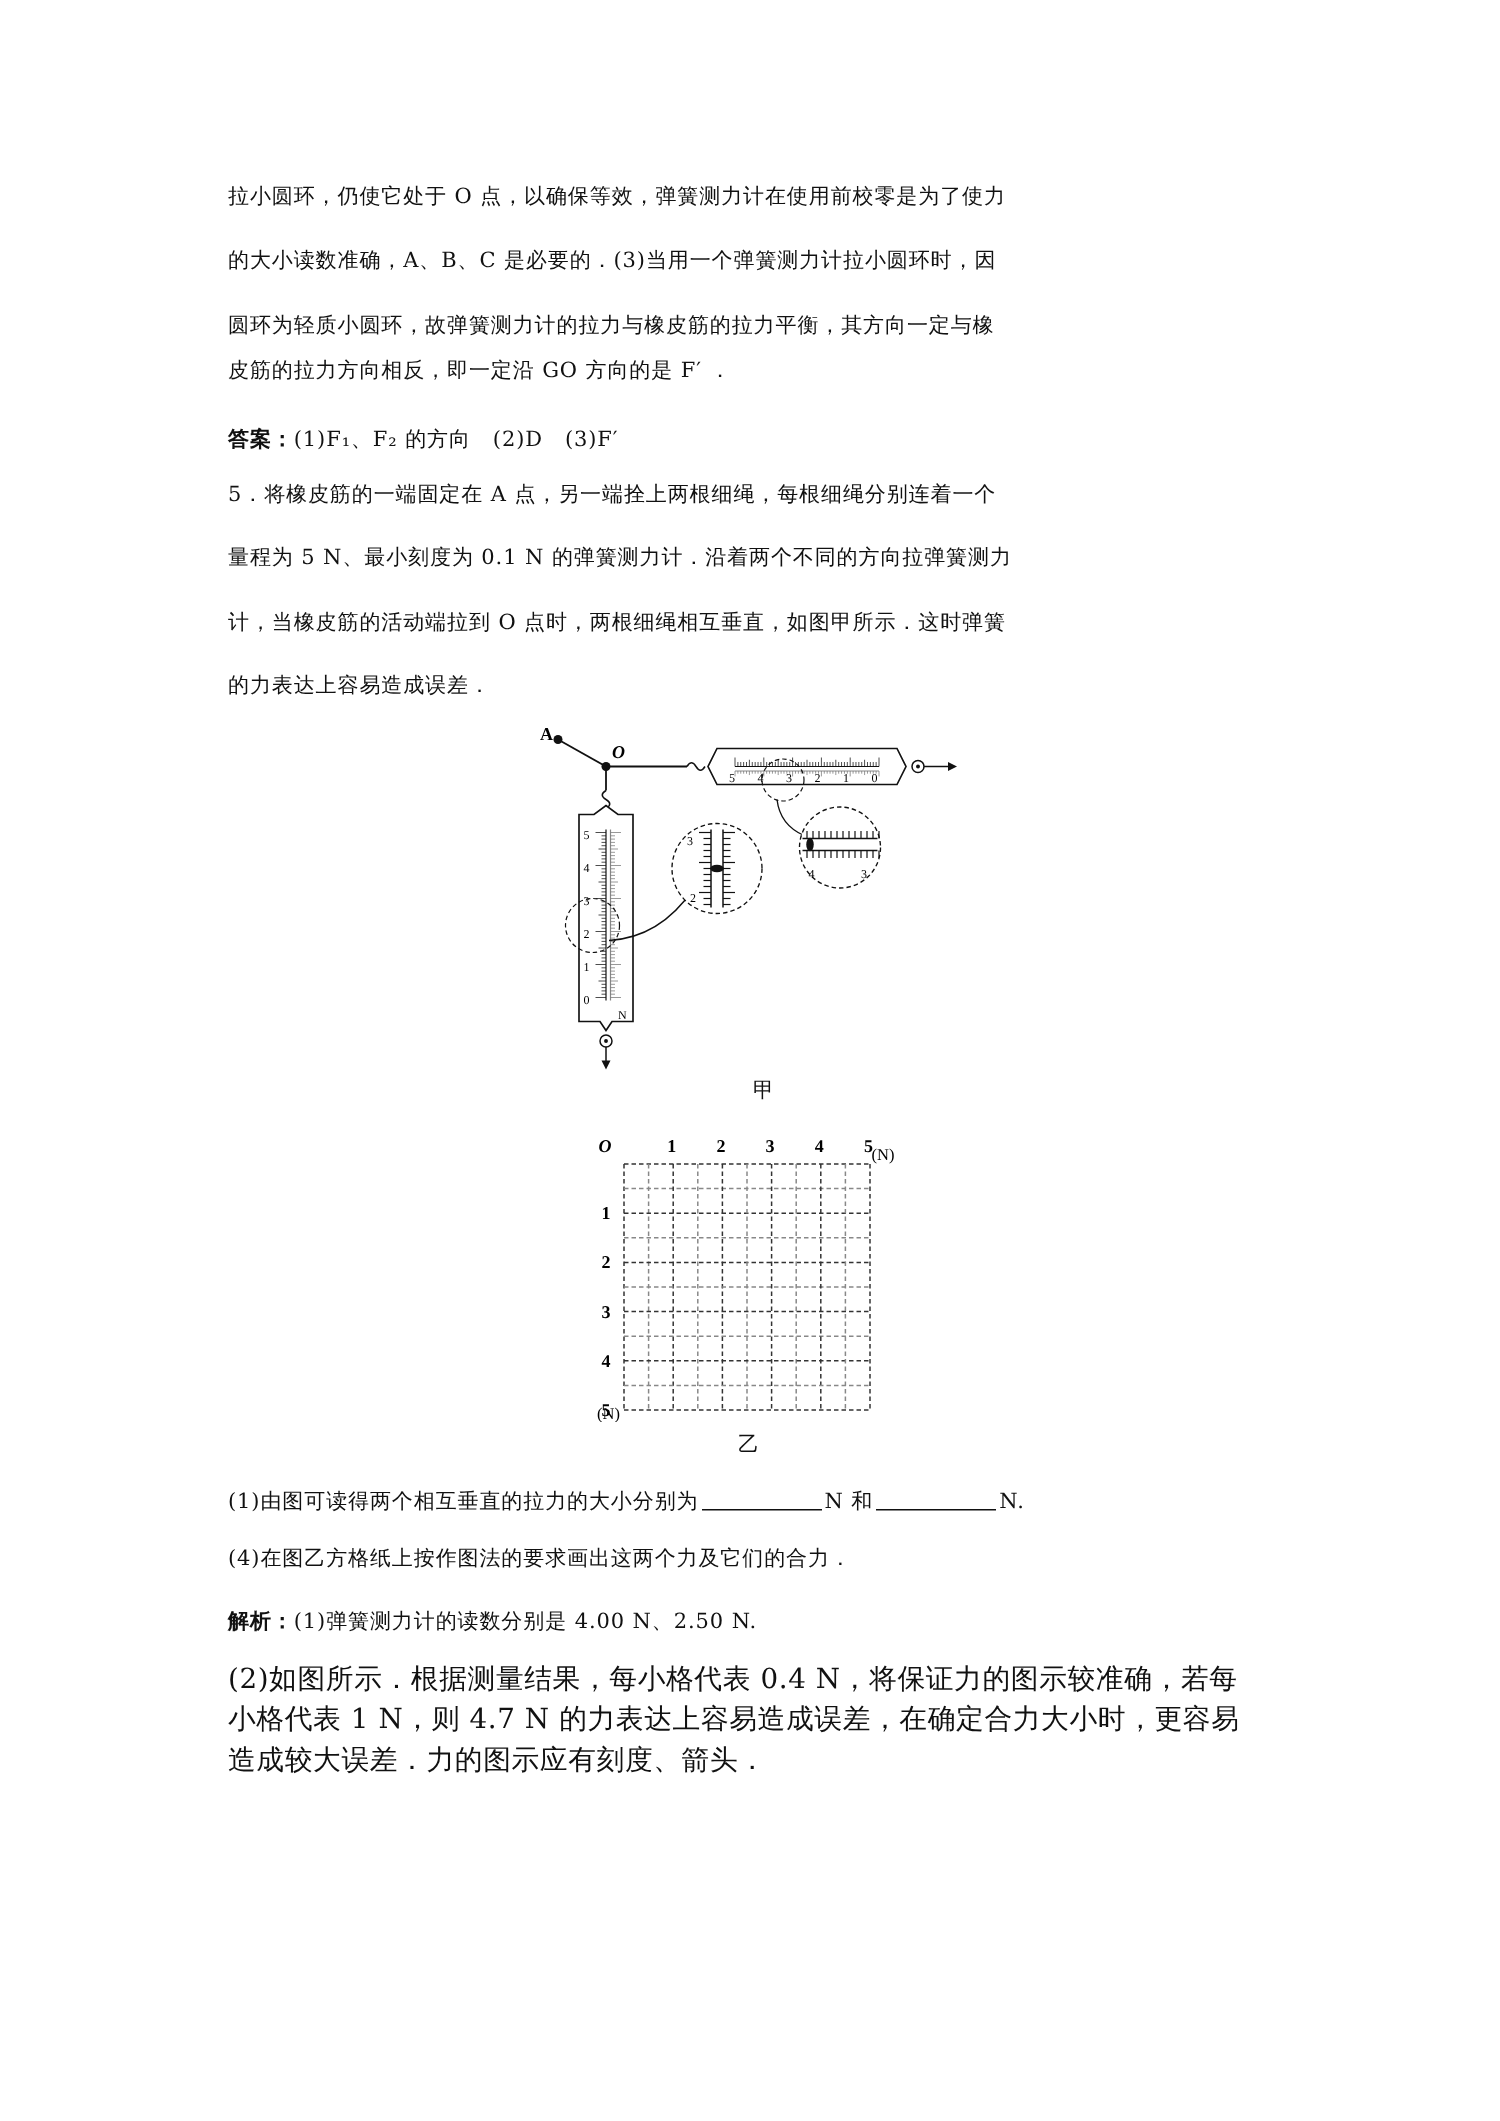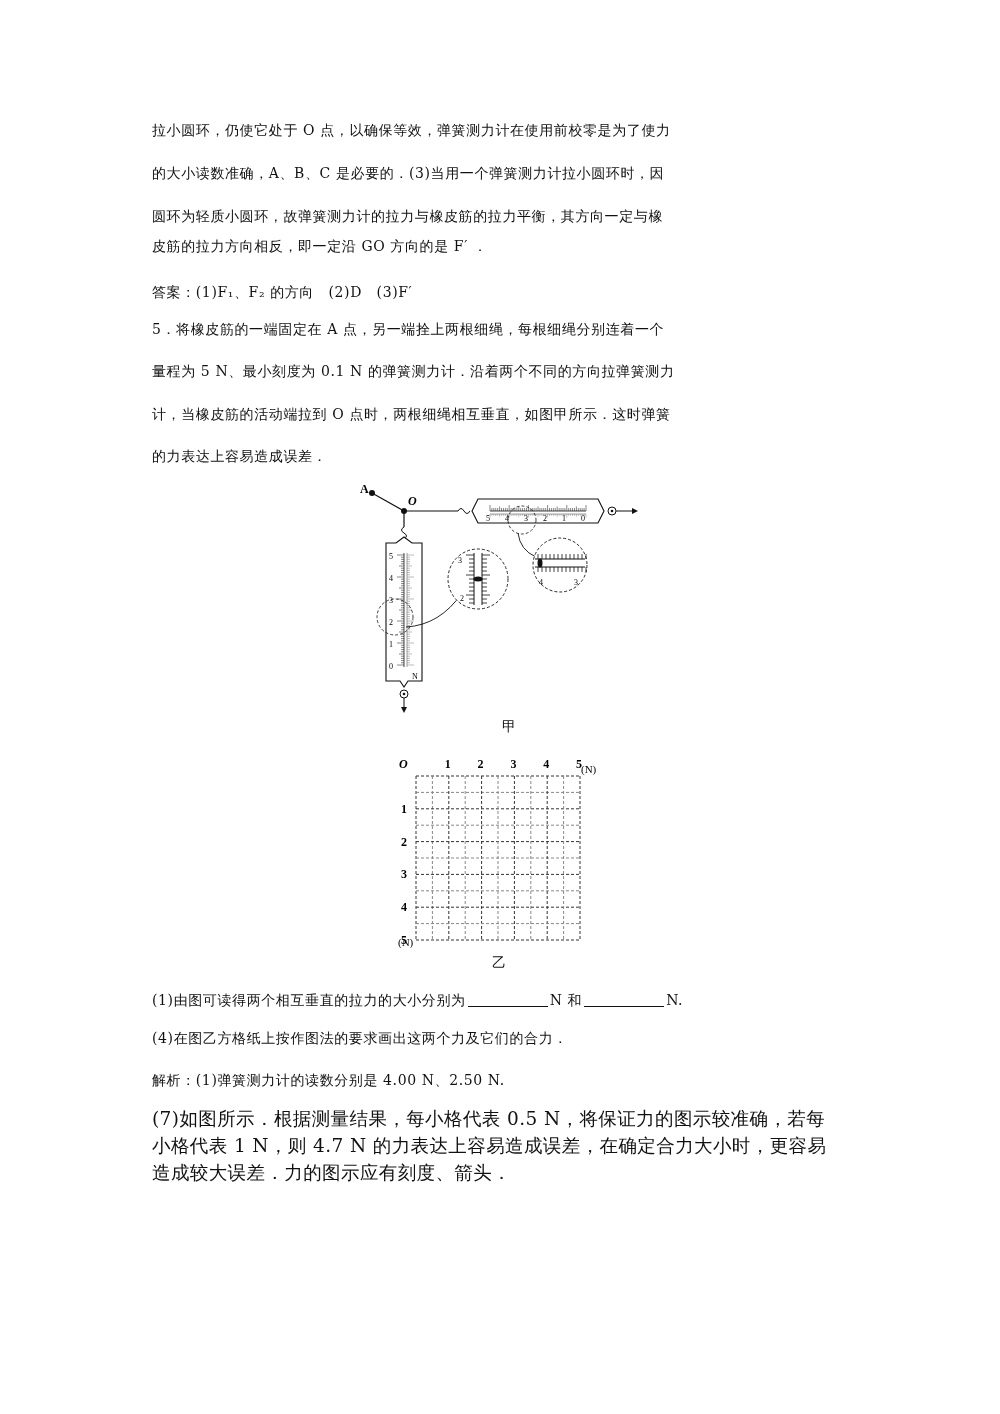--- a/index.html
+++ b/index.html
@@ -1,20 +1,20 @@
 <!DOCTYPE html>
 <html><head>
 <meta charset="utf-8">
 <style>
   html, body { margin: 0; padding: 0; background: #ffffff; }
   body { width: 1000px; height: 1414px; position: relative; overflow: hidden;
          font-family: "DejaVu Serif", "Liberation Serif", serif; color: #111; }
   .line { position: absolute; left: 152px; font-size: 14px; white-space: nowrap; letter-spacing: 0.6px; }
   .line.tight { font-size: 18.5px; letter-spacing: 0.4px; }
-  .bold { font-weight: normal; font-family: "DejaVu Sans", "Liberation Sans", sans-serif; }
+  .bold { font-weight: bold; font-family: "DejaVu Sans", "Liberation Sans", sans-serif; }
   .blank { display: inline-block; width: 80px; border-bottom: 1.3px solid #111; height: 18px; vertical-align: -2px; margin: 0 2px; }
   svg text { font-family: "Liberation Serif", serif; }
   .cap { position: absolute; font-size: 14px; }
 </style>
 </head>
 <body>
 
 <div>
   <div class="line" style="top:122px">拉小圆环，仍使它处于 O 点，以确保等效，弹簧测力计在使用前校零是为了使力</div>
   <div class="line" style="top:165px">的大小读数准确，A、B、C 是必要的．(3)当用一个弹簧测力计拉小圆环时，因</div>
@@ -414,15 +414,15 @@
 <div class="cap" style="left:492px;top:954px">乙</div>
 
 <div class="line" style="top:988px">
   <span>(1)由图可读得两个相互垂直的拉力的大小分别为</span><span class="blank"></span><span>N 和</span><span class="blank"></span><span>N.</span>
 </div>
 <div class="line" style="top:1030px">(4)在图乙方格纸上按作图法的要求画出这两个力及它们的合力．</div>
 
 <div class="line" style="top:1072px">
   <span class="bold">解析：</span><span>(1)弹簧测力计的读数分别是 4.00 N、2.50 N.</span>
 </div>
-<div class="line tight" style="top:1106px">(7)如图所示．根据测量结果，每小格代表 0.5 N，将保证力的图示较准确，若每</div>
+<div class="line tight" style="top:1106px">(2)如图所示．根据测量结果，每小格代表 0.4 N，将保证力的图示较准确，若每</div>
 <div class="line tight" style="top:1133px">小格代表 1 N，则 4.7 N 的力表达上容易造成误差，在确定合力大小时，更容易</div>
 <div class="line tight" style="top:1160px">造成较大误差．力的图示应有刻度、箭头．</div>
 
 </body></html>

